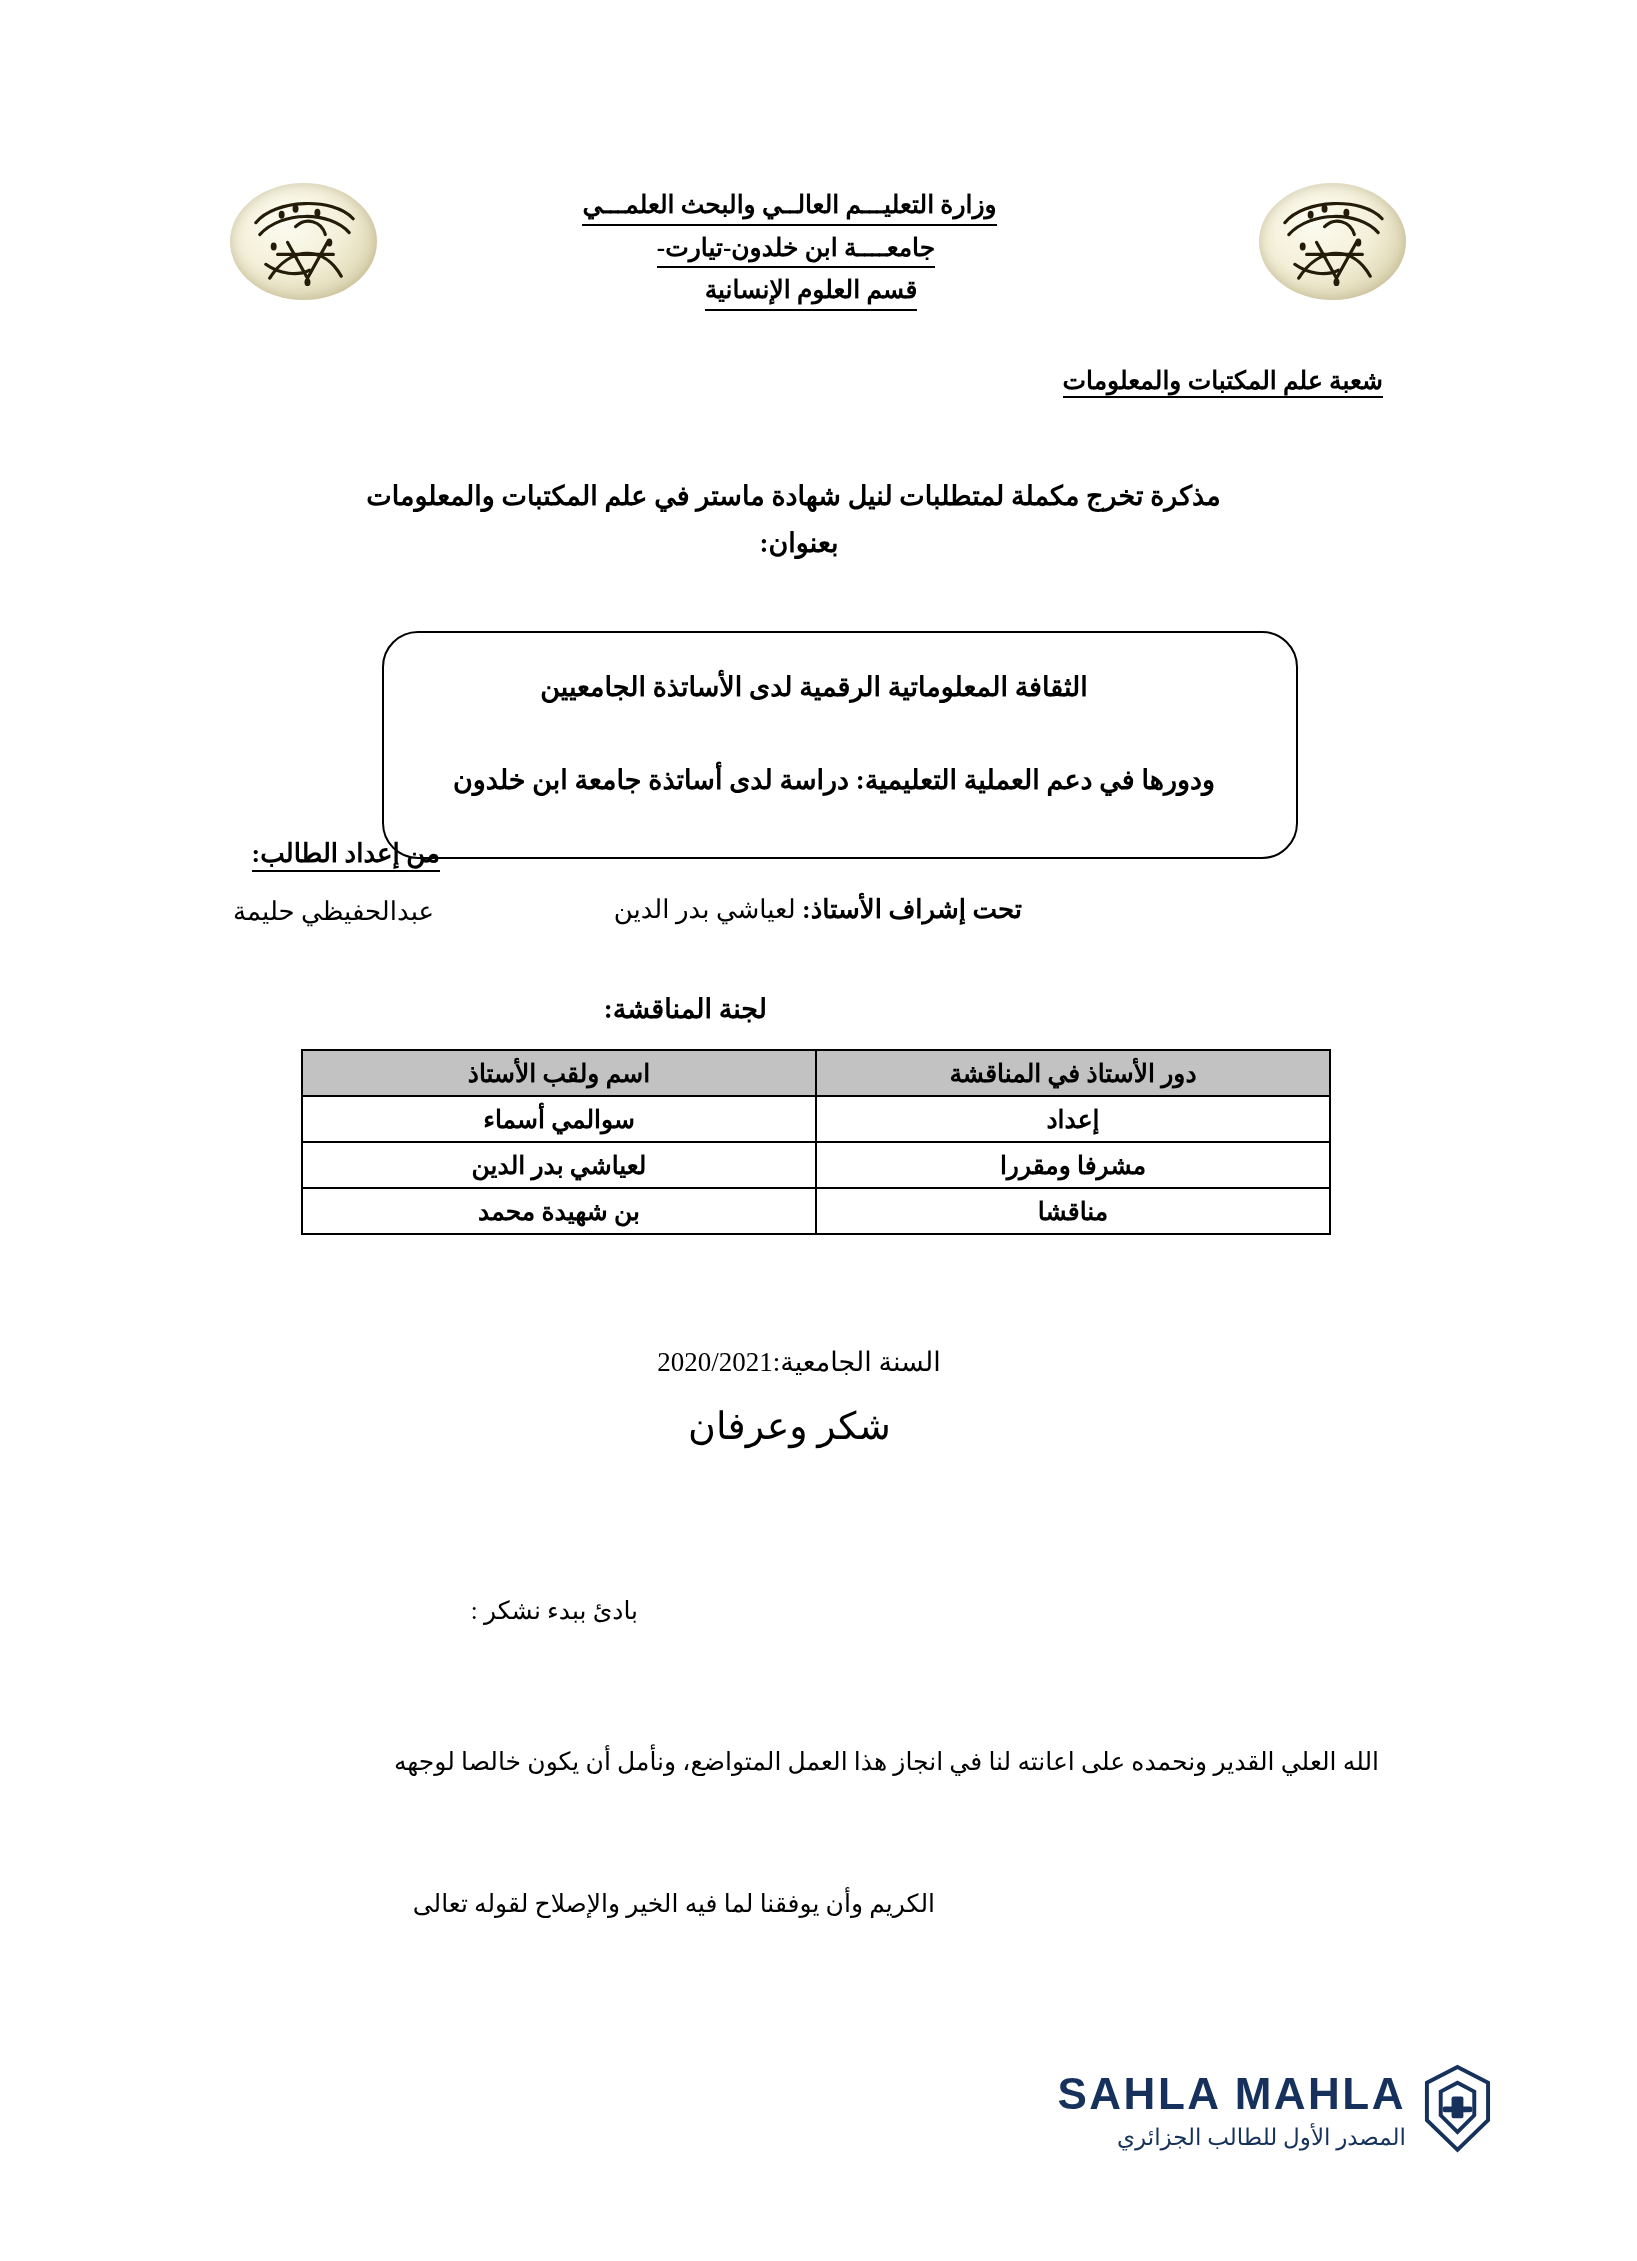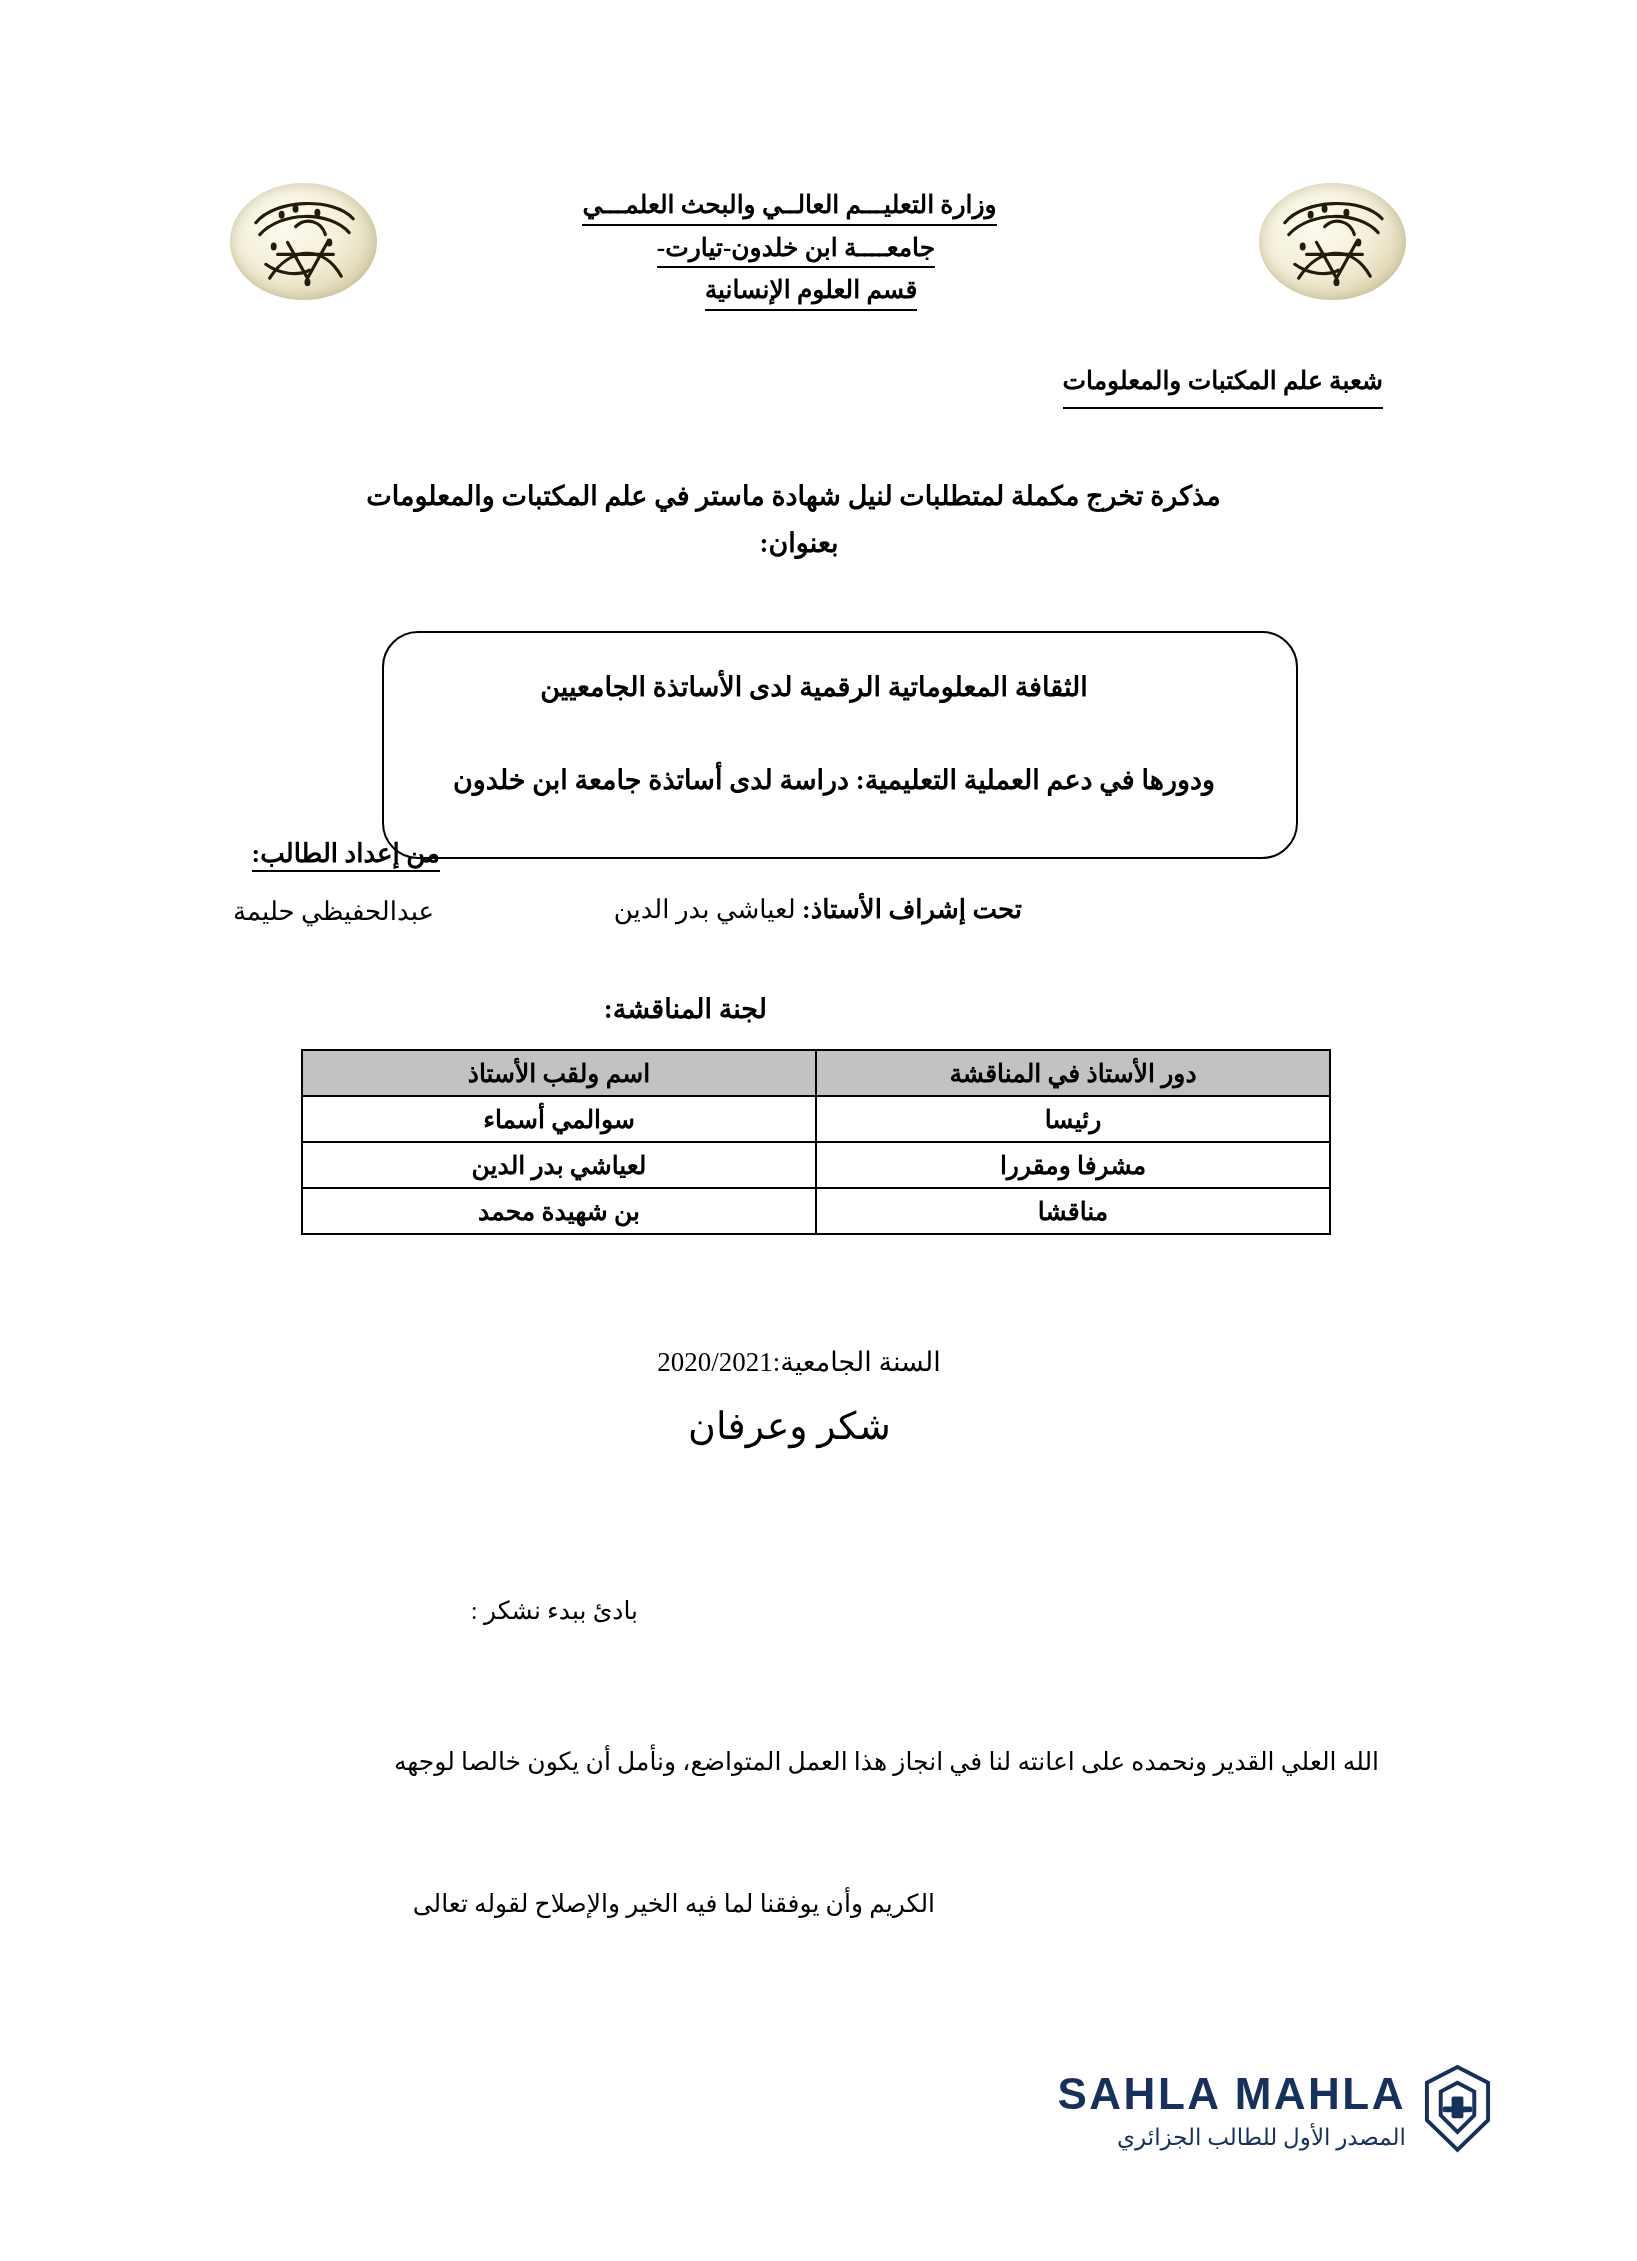--- a/index.html
+++ b/index.html
@@ -73,21 +73,21 @@
     position: absolute;
     top: 366px;
     right: 255px;
     font-weight: bold;
     font-size: 25px;
     white-space: nowrap;
   }
   .branch-line span {
     display: inline-block;
     border-bottom: 2.6px solid #000;
-    padding-bottom: 12px;
+    padding-bottom: 1px;
   }
 
   
   .statement {
     position: absolute;
     top: 473px;
     left: 0;
     width: 1638px;
     text-align: center;
     font-weight: bold;
@@ -340,21 +340,21 @@
         <col class="c2">
       </colgroup>
     <thead>
       <tr>
         <th>دور الأستاذ في المناقشة</th>
         <th>اسم ولقب الأستاذ</th>
       </tr>
     </thead>
     <tbody>
       <tr>
-        <td>رئيسا</td>
+        <td>إعداد</td>
         <td>سوالمي أسماء</td>
       </tr>
       <tr>
         <td>مشرفا ومقررا</td>
         <td>لعياشي بدر الدين</td>
       </tr>
       <tr>
         <td>مناقشا</td>
         <td>بن شهيدة محمد</td>
       </tr>

